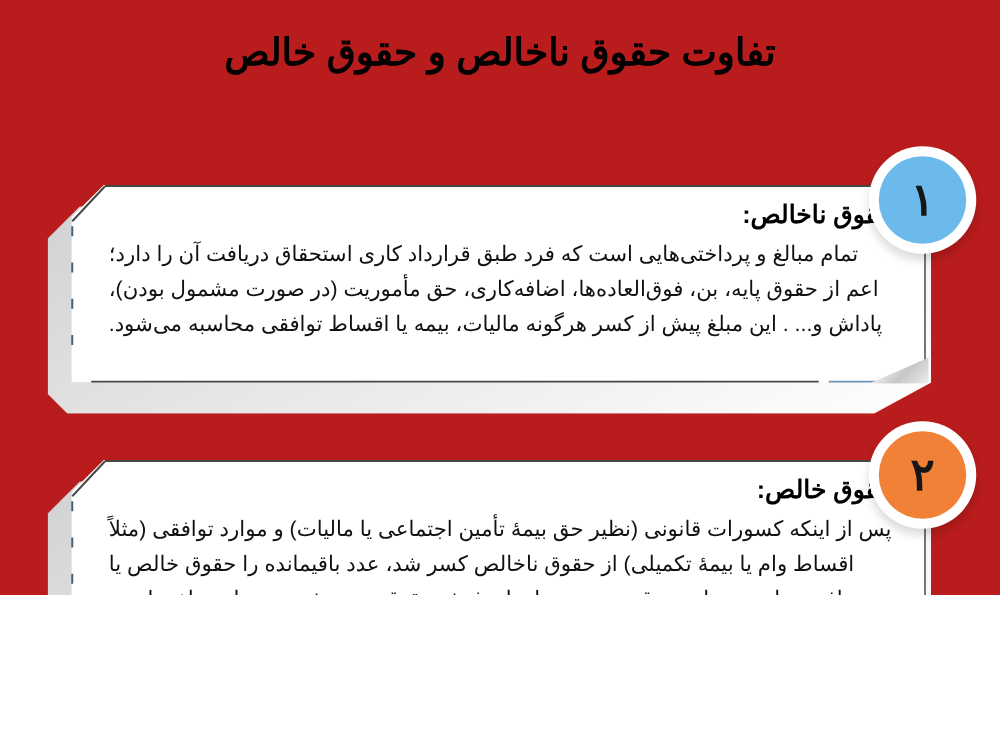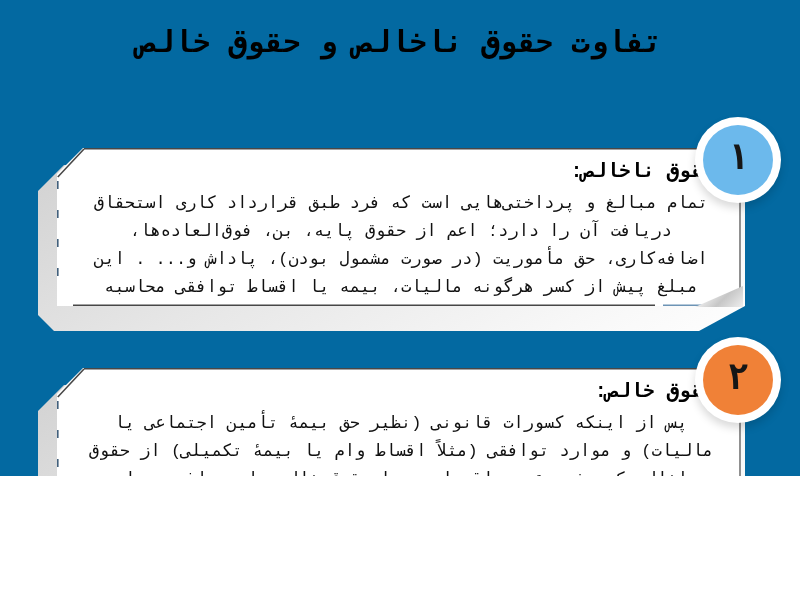--- a/index.html
+++ b/index.html
@@ -1,18 +1,18 @@
 <!DOCTYPE html>
 <html lang="fa"><head>
 <meta charset="utf-8">
 <style>
   html,body { margin:0; padding:0; background:#ffffff; }
   .page {
     position:relative; width:800px; height:476px; overflow:hidden;
-    background:#0369a1; font-family:Liberation Mono, monospace;
+    background:#b91c1c; font-family:Liberation Sans, sans-serif;
   }
   .title {
     position:absolute; top:24px; left:0; right:0; margin:0;
     text-align:center; direction:rtl;
     font-size:30px; font-weight:800; color:#000;
   }
   .card-wrap { position:absolute; left:38px; width:745px; height:235px; }
   #card1 { top:133px; }
   #card2 { top:353px; }
 
@@ -24,21 +24,21 @@
   }
   .card {
     position:absolute; left:19px; top:15px; width:684px; height:158px;
     background:#ffffff; z-index:2; box-sizing:border-box;
     clip-path:polygon(26px 0, 100% 0, 100% 100%, 0 100%, 0 26px);
     direction:rtl; padding:9px 26px 0 30px;
   }
   .card-heading { margin:0; font-size:20px; line-height:30px; font-weight:bold; color:#000; }
   .card-body {
     margin:3px 0 0; font-size:17px; line-height:28px; color:#111;
-    text-align:center; font-weight:500;
+    text-align:left; font-weight:500;
   }
   .outline {
     position:absolute; left:19px; top:15px; width:684px; height:158px;
     z-index:3; pointer-events:none; overflow:visible;
   }
   .fold {
     position:absolute; left:657px; top:153px; width:48px; height:21px; z-index:4;
     background:linear-gradient(135deg,#ffffff 15%,#c6c6c6 60%,#eeeeee 100%);
     clip-path:polygon(0 100%, 100% 0, 100% 100%);
   }

